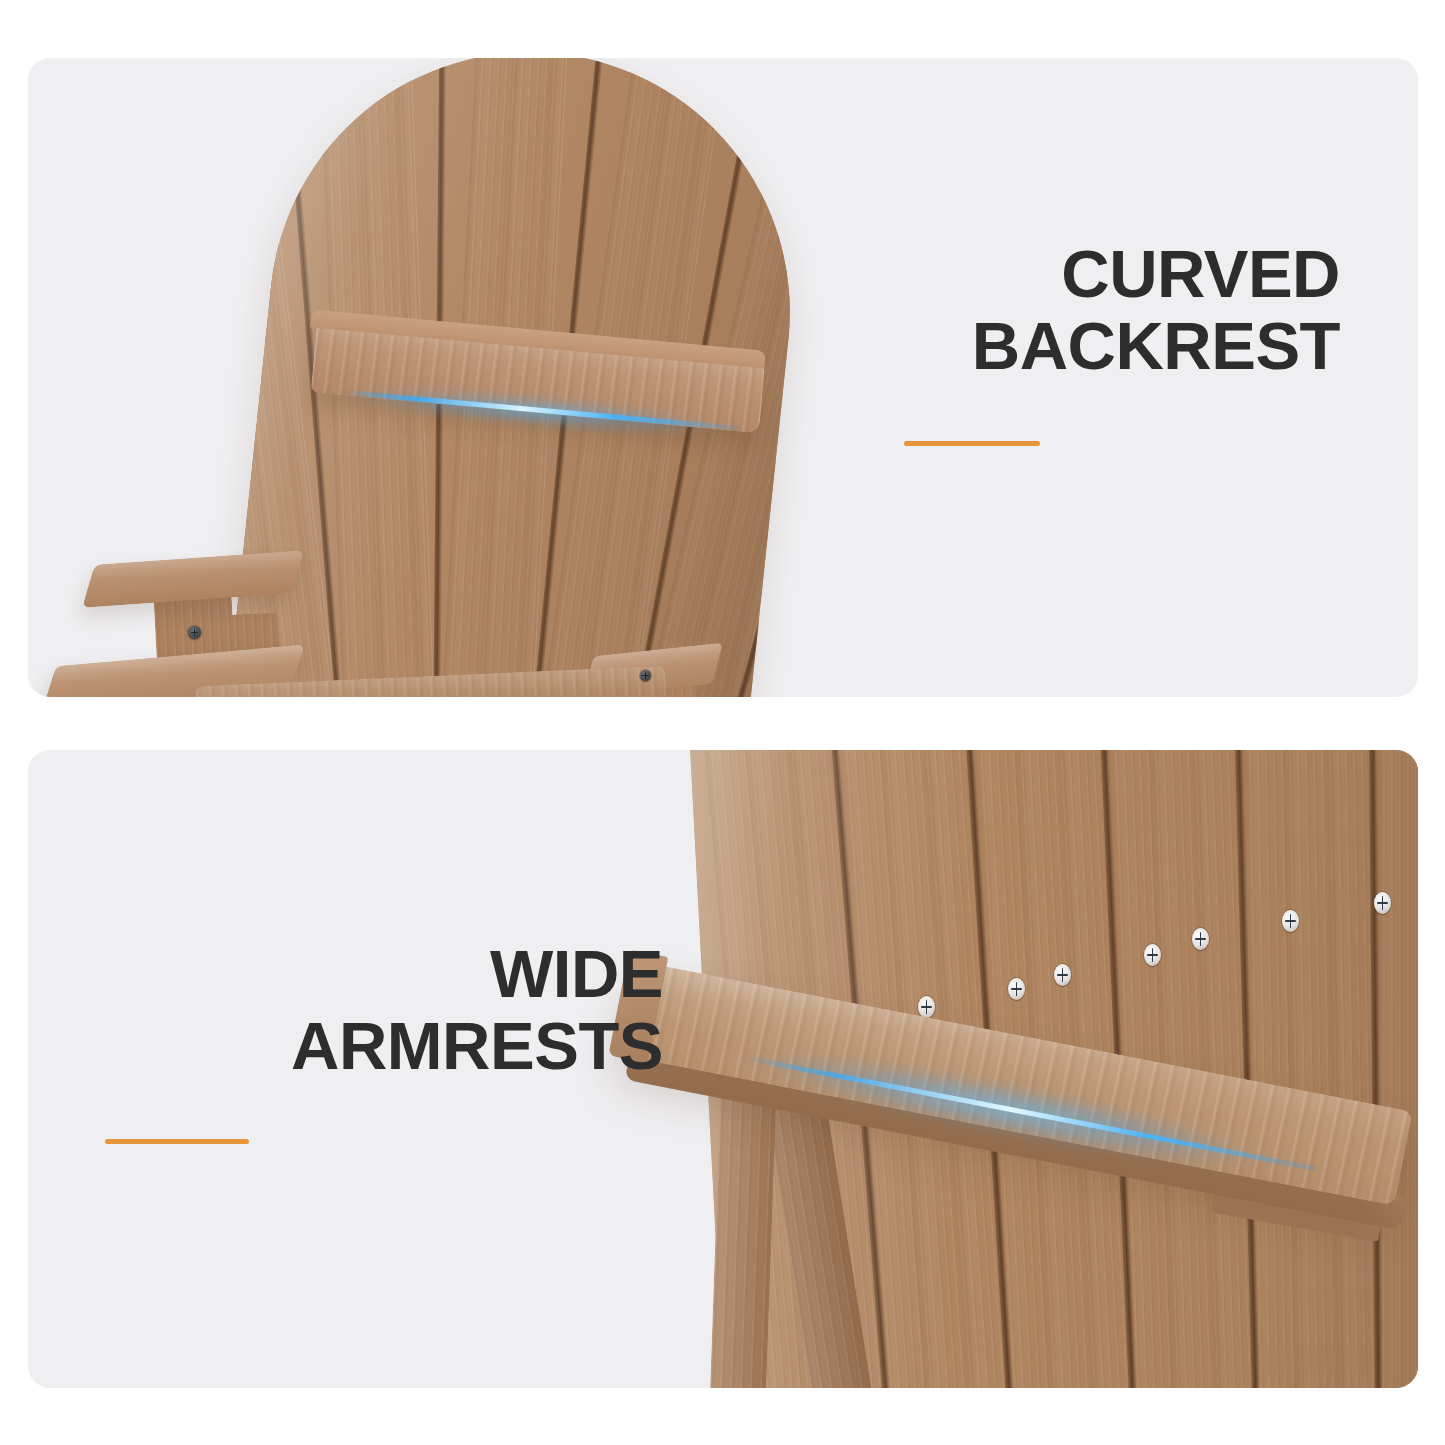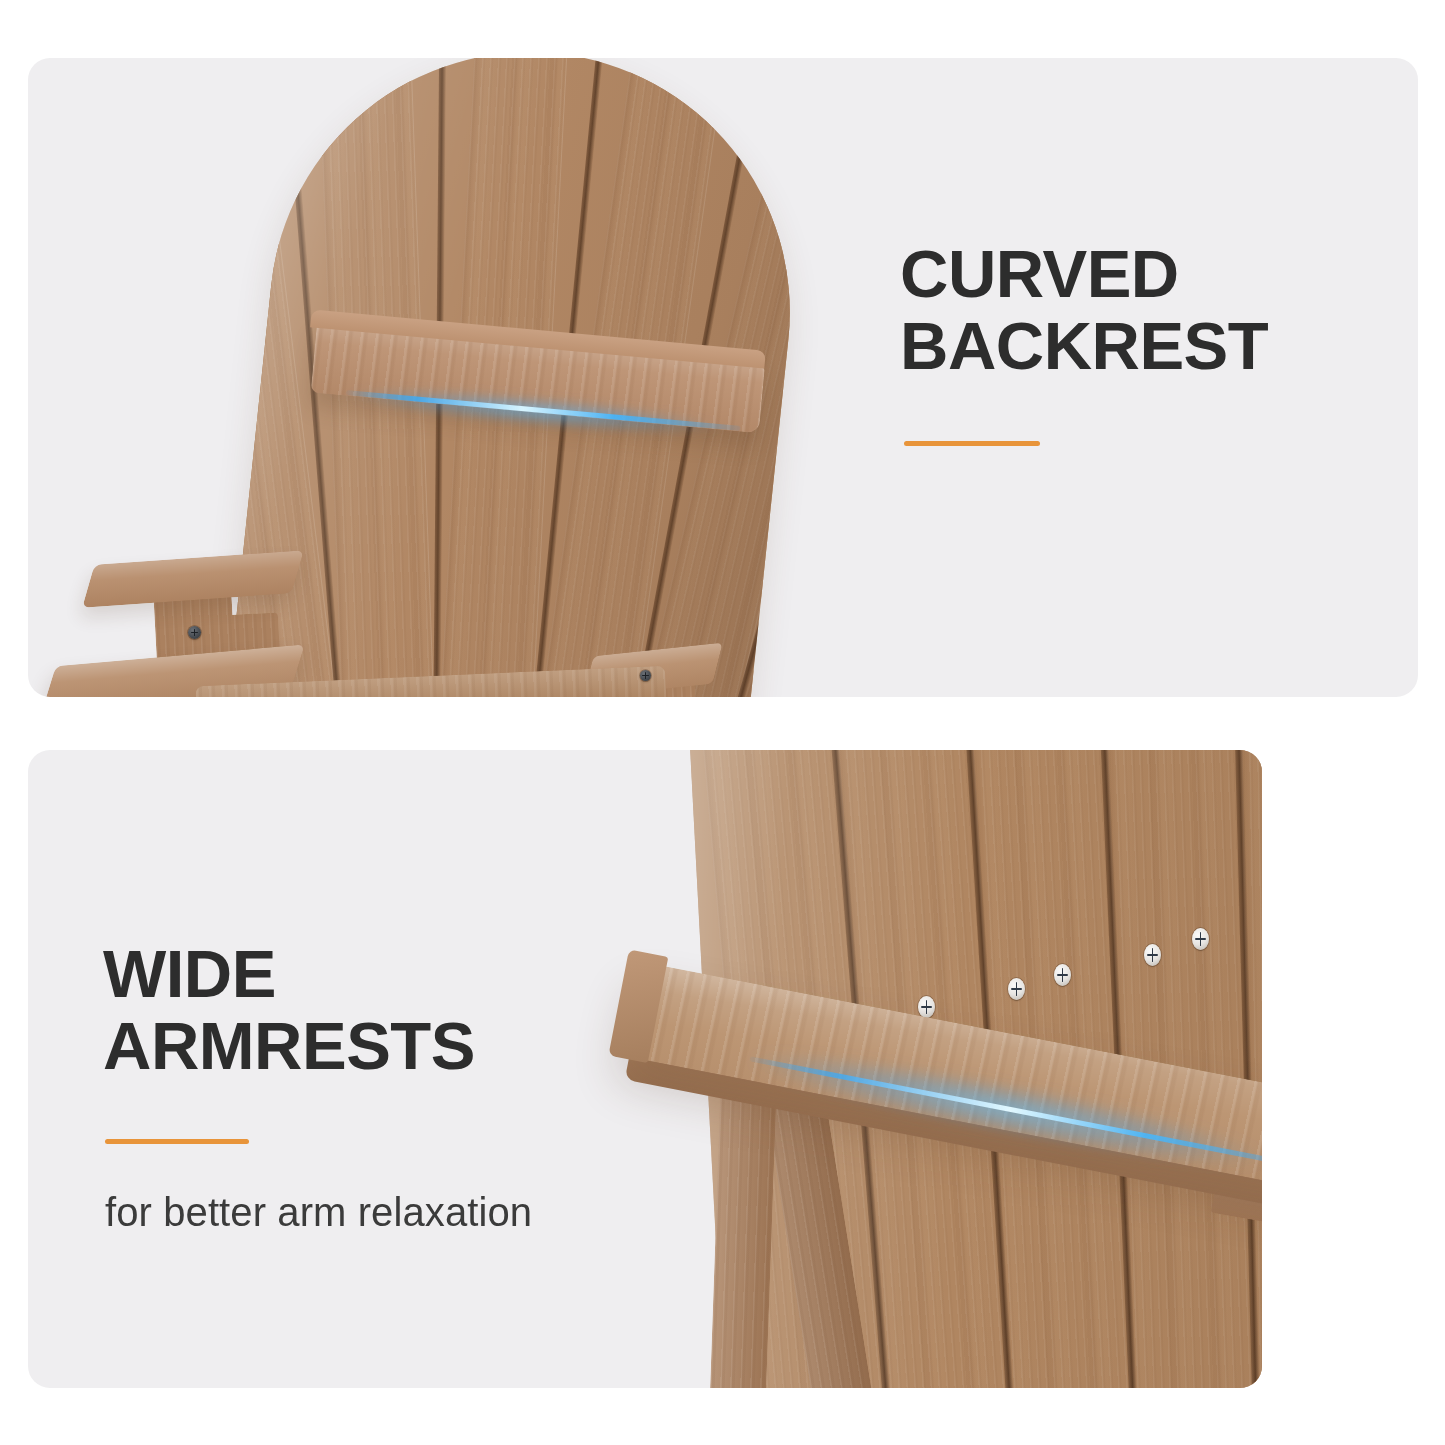--- a/index.html
+++ b/index.html
@@ -12,39 +12,40 @@
     height: 1445px;
     font-family: "Liberation Sans", sans-serif;
     overflow: hidden;
   }
 
   .page {
     position: relative;
     width: 1445px;
     height: 1445px;
     background: #ffffff;
+    text-align: right;
   }
 
   
   .panel {
     position: absolute;
     background: #efeef0;
     border-radius: 22px;
     overflow: hidden;
   }
   #panel-backrest {
     left: 28px;
     top: 58px;
     width: 1390px;
     height: 639px;
   }
   #panel-armrests {
     left: 28px;
     top: 750px;
-    width: 1234px;
+    width: 1390px;
     height: 638px;
   }
 
   
   .textblock {
     position: absolute;
     z-index: 40;
   }
   #text-backrest { left: 900px; top: 238px; width: 440px; }
   #text-armrests { left: 103px; top: 938px; width: 560px; }
@@ -614,17 +615,16 @@
       <div class="led-strip">
         <div class="halo"></div>
         <div class="core"></div>
       </div>
     </div>
 
     <div class="textblock" id="text-armrests" style="left:75px; top:188px;">
       <h2 class="headline">WIDE
 ARMRESTS</h2>
       <div class="divider"></div>
-      <p class="subline">for better arm relaxation</p>
     </div>
   </div>
 
 </div>
 
 </body></html>

